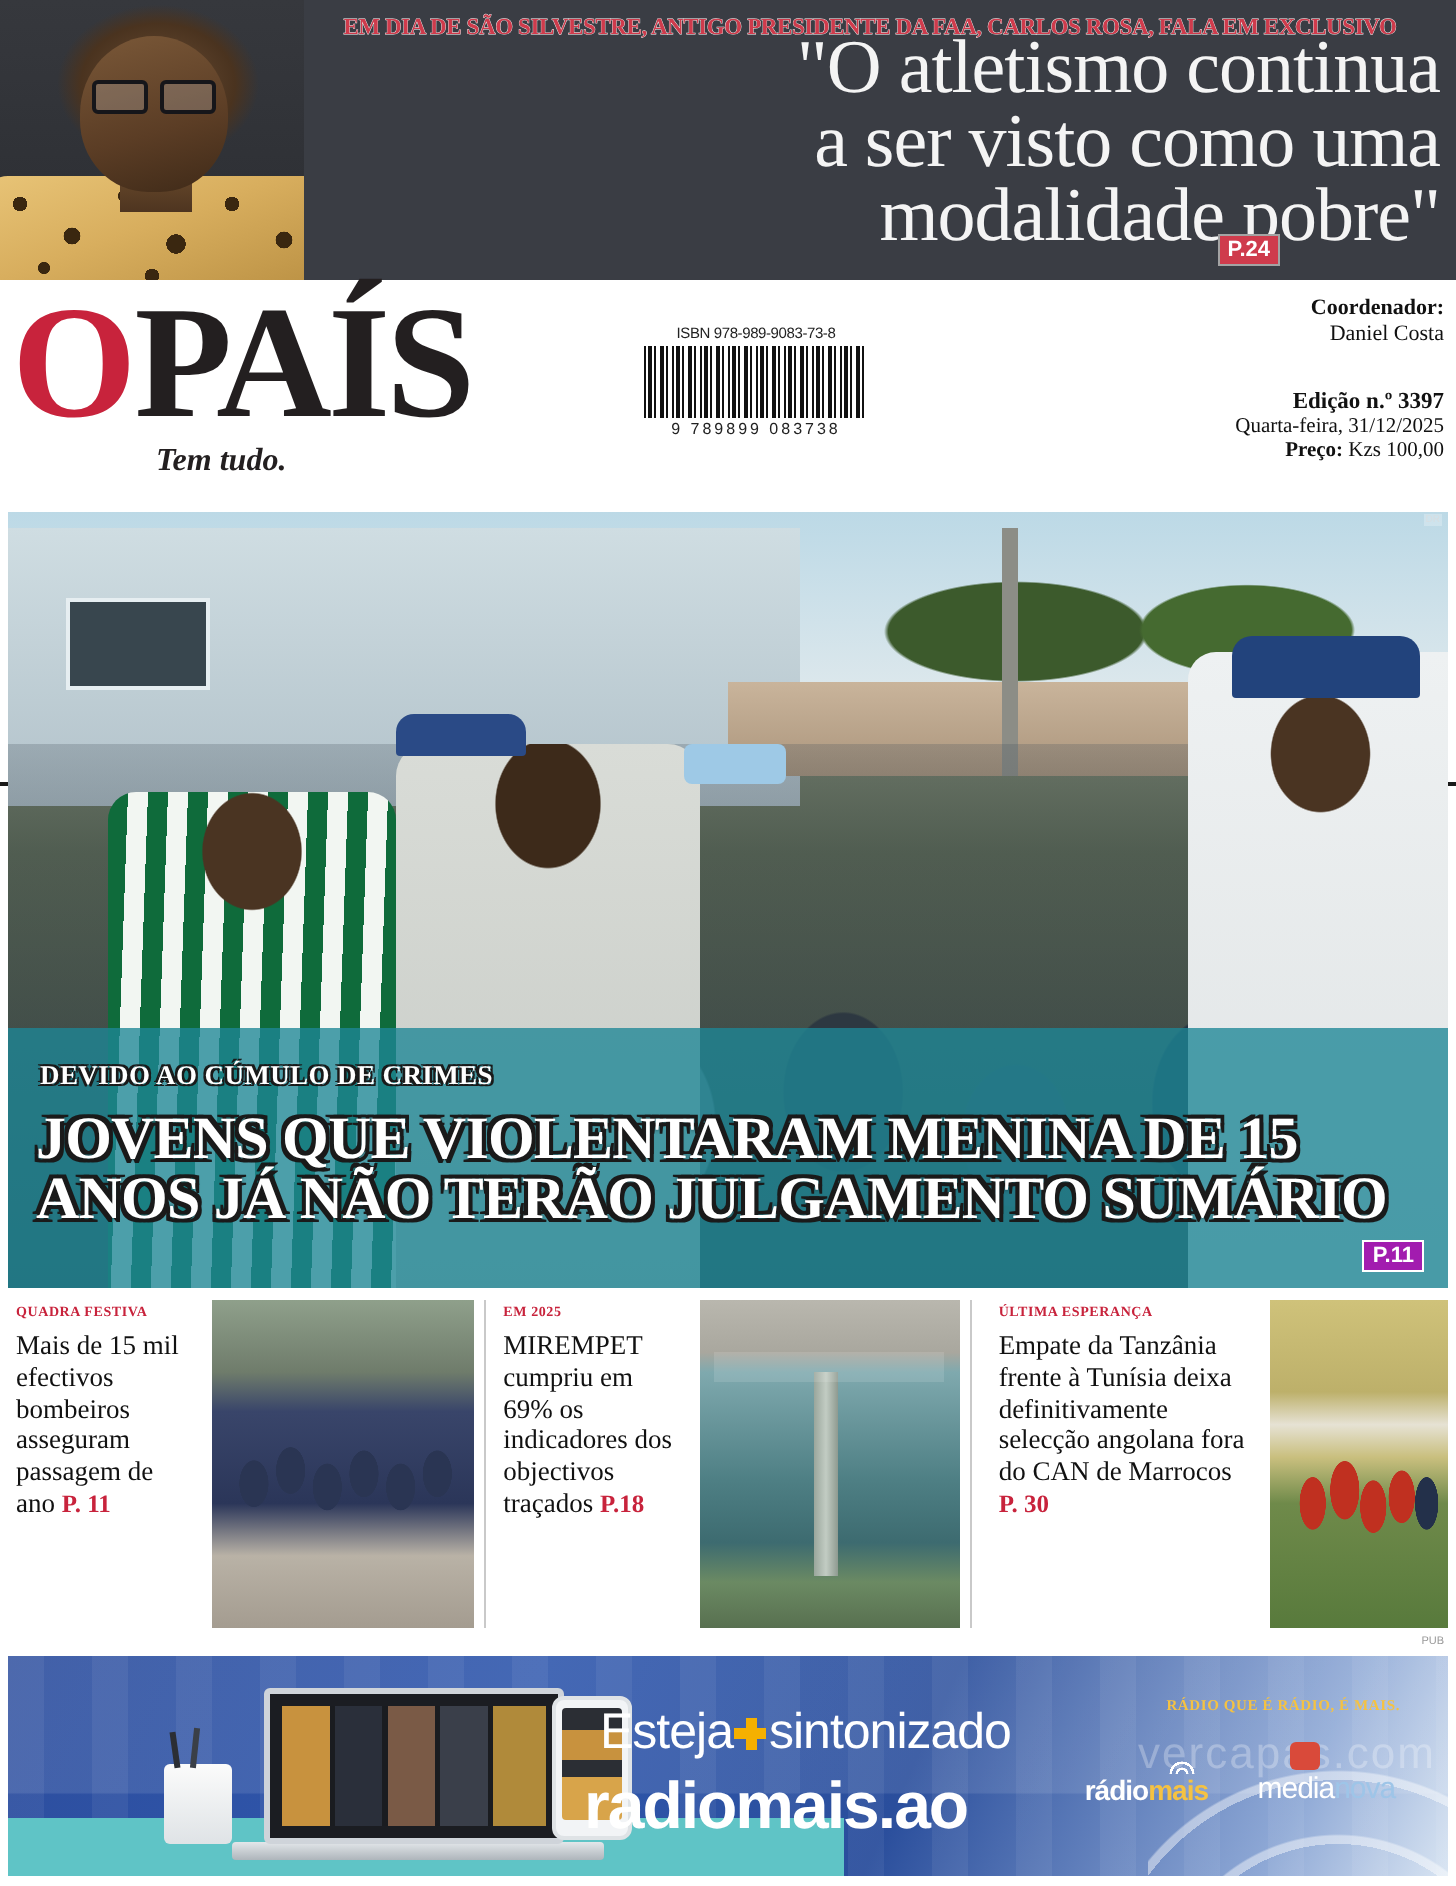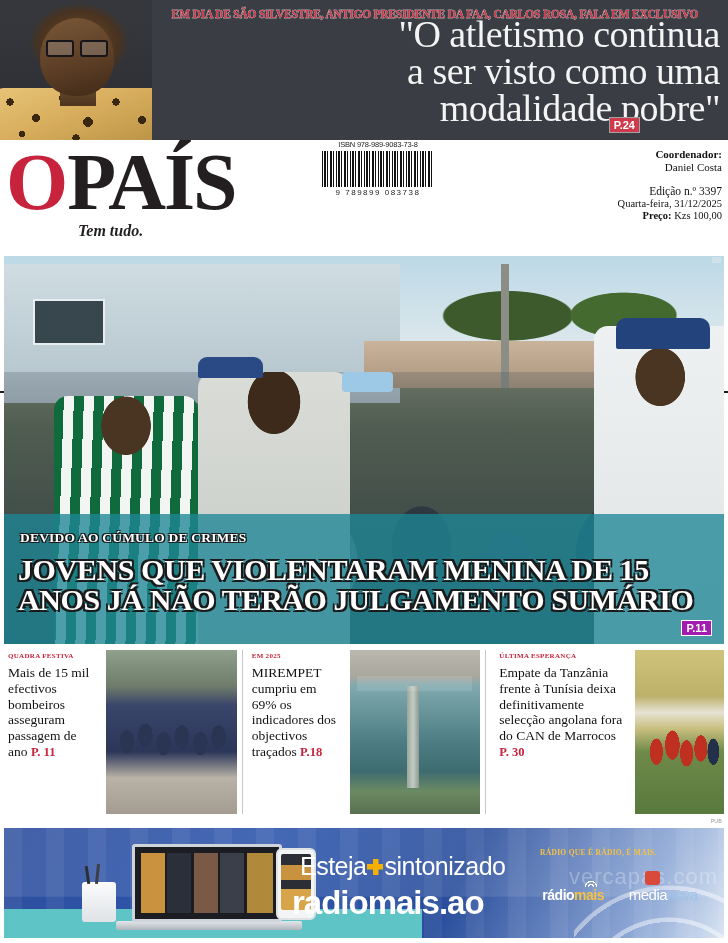--- a/index.html
+++ b/index.html
@@ -98,21 +98,21 @@
   .logo-pais{
     font-family:"Liberation Serif",serif; font-weight:bold; font-size:80px;
     color:#231f20; line-height:0.82; letter-spacing:-2px; margin-left:2px;
   }
   .logo-tag{
     position:absolute; left:78px; top:82px;
     font-family:"Liberation Serif",serif; font-style:italic; font-weight:bold;
     font-size:16px; color:#231f20;
   }
 
-  .barcode-box{ position:absolute; left:318px; top:0; width:120px; text-align:center; }
+  .barcode-box{ position:absolute; left:318px; top:22px; width:120px; text-align:center; }
   .isbn-txt{
     font-family:"Liberation Sans",sans-serif; font-size:7.5px; color:#222;
     letter-spacing:-0.2px; margin-bottom:2px;
   }
   .bars{
     height:36px; width:112px; margin:0 auto;
     background:repeating-linear-gradient(90deg,
       #111 0 1px, #fff 1px 2px, #111 2px 4px, #fff 4px 5px,
       #111 5px 6px, #fff 6px 8px, #111 8px 10px, #fff 10px 11px,
       #111 11px 12px, #fff 12px 14px);
@@ -121,21 +121,21 @@
     font-family:"Liberation Sans",sans-serif; font-size:8px; color:#222;
     letter-spacing:1.5px; margin-top:1px;
   }
 
   .mast-right{
     position:absolute; right:6px; top:8px; width:160px; text-align:right;
     font-family:"Liberation Serif",serif; color:#111;
   }
   .mr-coord-l{ font-weight:bold; font-size:11px; }
   .mr-coord-v{ font-size:11px; margin-top:1px; }
-  .mr-ed{ font-weight:normal; font-size:11.5px; margin-top:12px; }
+  .mr-ed{ font-weight:bold; font-size:11.5px; margin-top:22px; }
   .mr-date{ font-size:10.5px; margin-top:1px; }
   .mr-price{ font-size:10.5px; margin-top:1px; }
   .mr-price b{ font-weight:bold; }
 
   .social-rule{
     position:absolute; left:430px; right:6px; top:216px;
     border-top:1.2px solid #1a1a1a;
   }
   .social-row{
     position:absolute; right:6px; top:220px;
@@ -389,21 +389,21 @@
     background:
       linear-gradient(#f5b000,#f5b000) center/16px 5.5px no-repeat,
       linear-gradient(#f5b000,#f5b000) center/5.5px 16px no-repeat;
   }
   .ad-url{
     position:absolute; left:288px; top:56px;
     font-family:"Liberation Sans",sans-serif; font-weight:bold; font-size:33px;
     color:#ffffff; letter-spacing:-1px;
   }
   .ad-tag{
-    position:absolute; right:8px; top:20px; width:176px; text-align:left;
+    position:absolute; right:24px; top:20px; width:176px; text-align:right;
     font-family:"Liberation Serif",serif; font-weight:bold; font-size:7.5px;
     color:#f5c242; letter-spacing:0.3px;
   }
   .ad-logos{
     position:absolute; right:14px; top:58px; width:180px;
     display:flex; align-items:center; justify-content:space-around;
   }
   .logo-radiomais{
     font-family:"Liberation Sans",sans-serif; font-weight:bold; font-size:14px;
     color:#ffffff; letter-spacing:-0.5px; position:relative;

